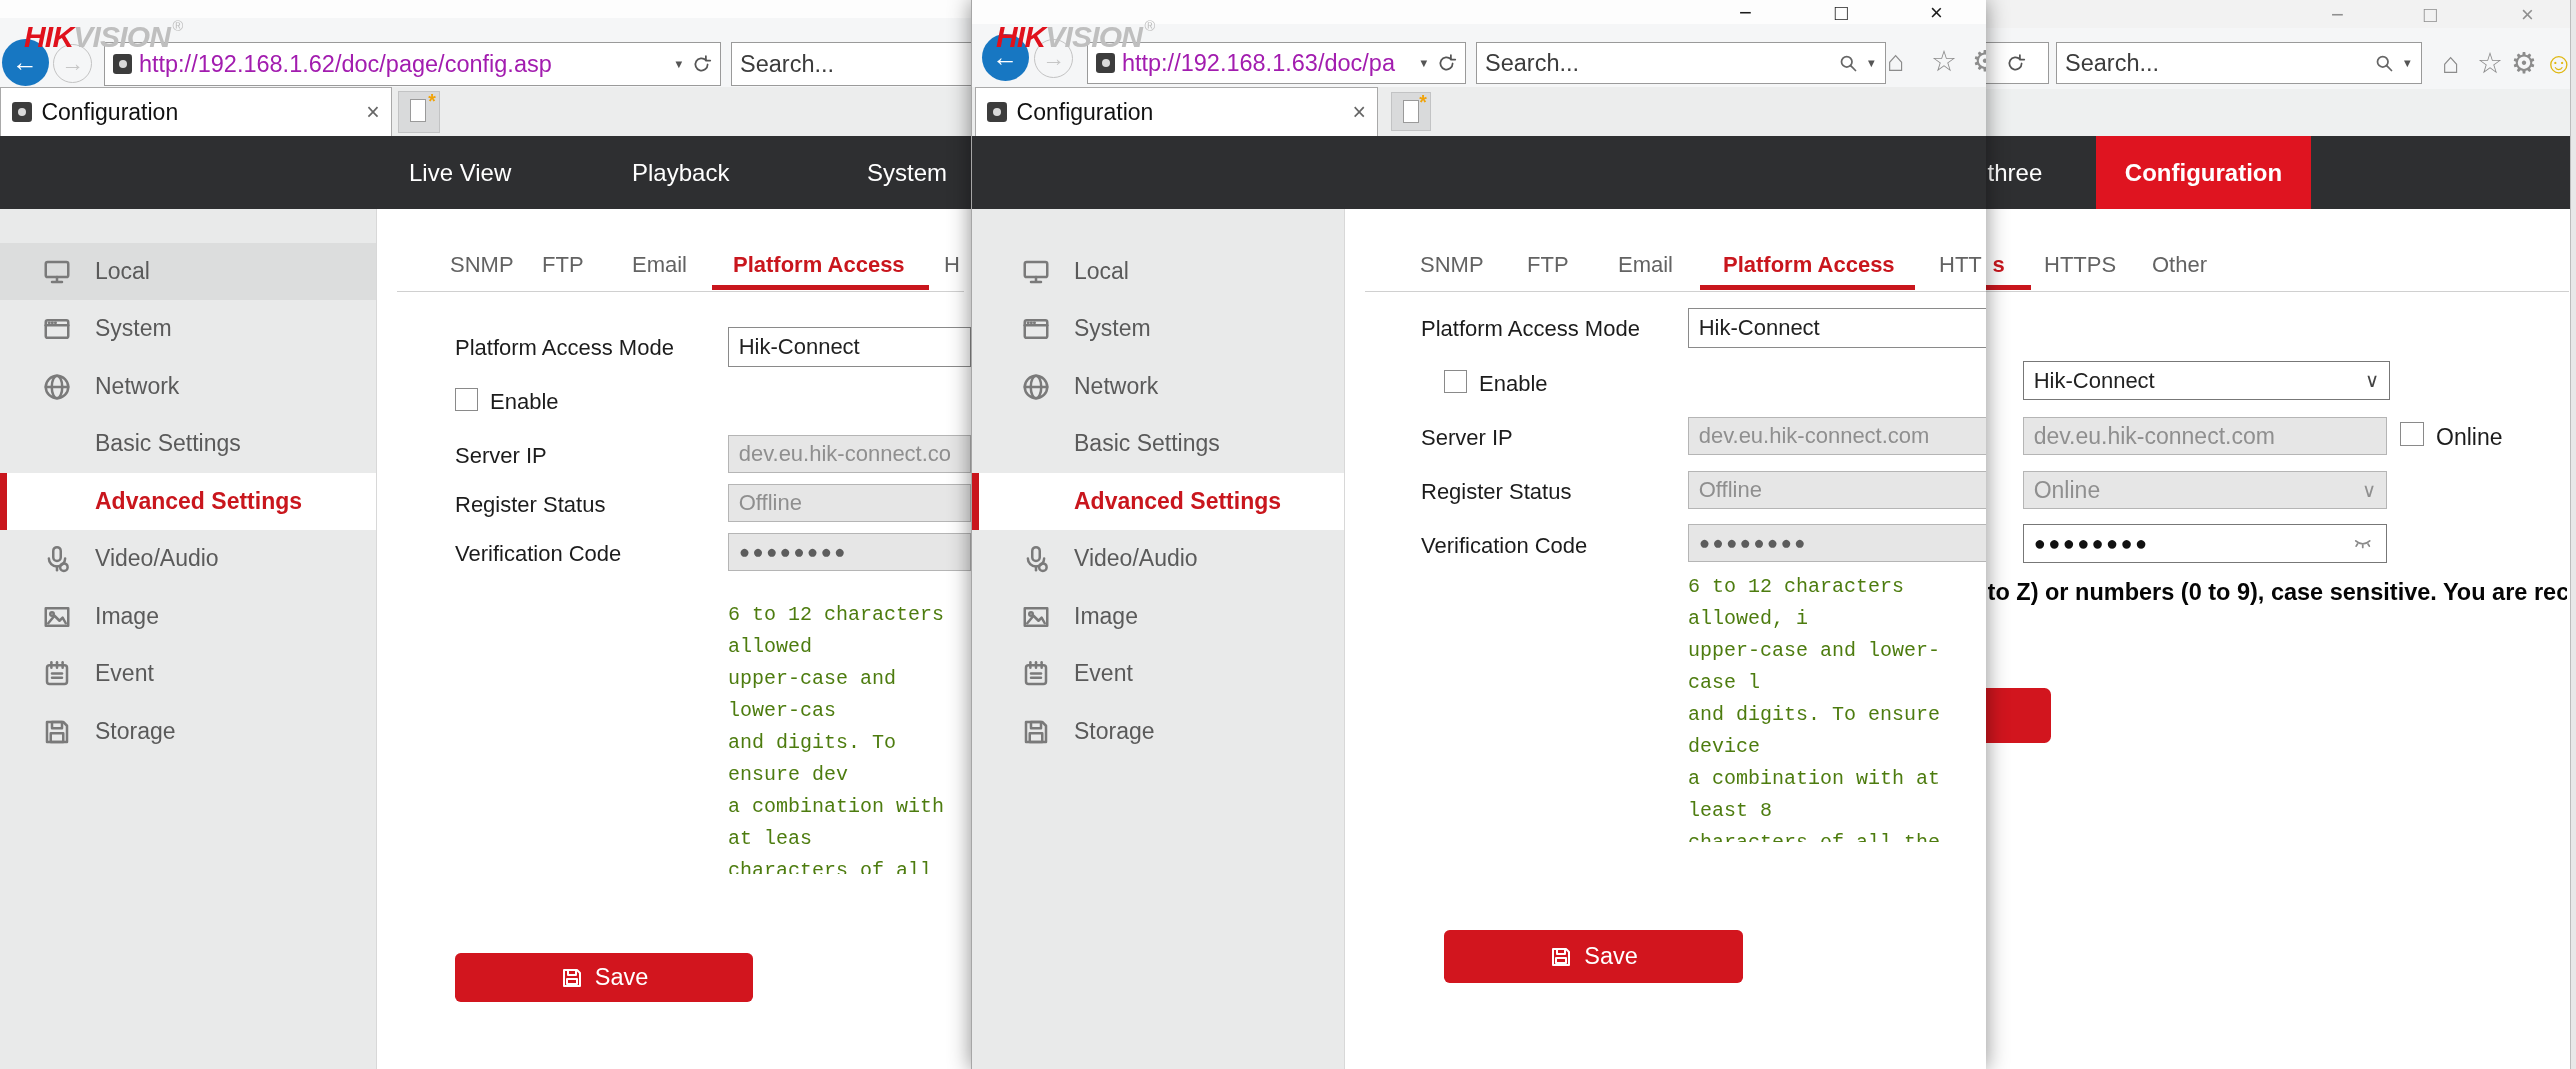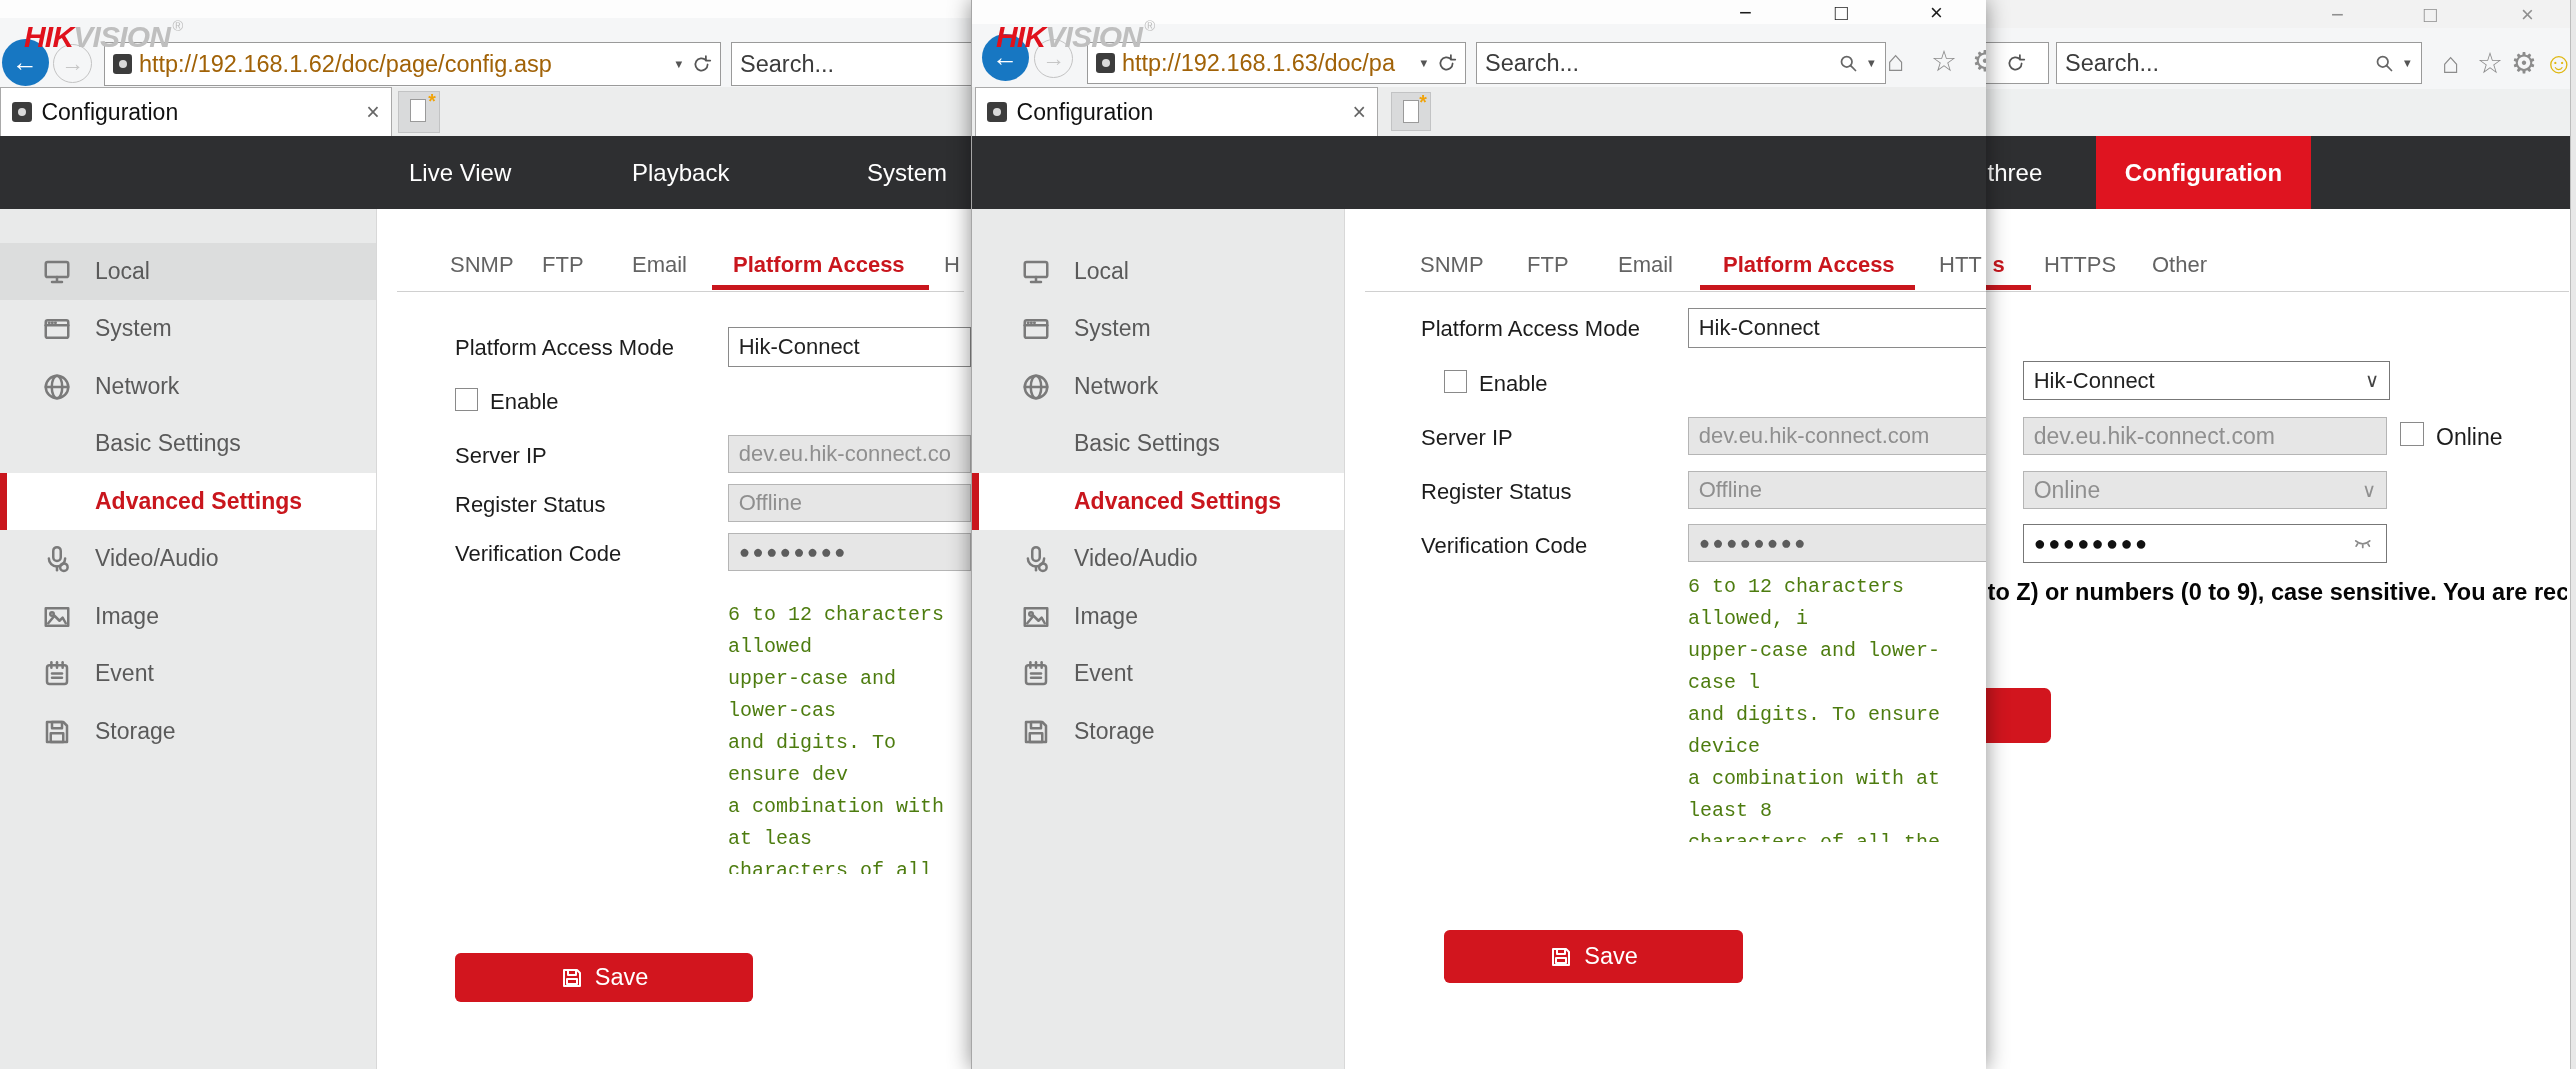--- a/index.html
+++ b/index.html
@@ -13,21 +13,21 @@
   
   .titlebar{left:0;right:0;top:0;background:#fdfdfd;}
   .toolbar{left:0;right:0;background:#f5f6f7;}
   .tabrow{left:0;right:0;background:#eceded;}
   .winctl{width:45px;text-align:center;font-size:22px;color:#1c1c1c;line-height:26px;cursor:pointer;}
   .winctl.gray{color:#8f8f8f;}
   .navcircle{border-radius:50%;text-align:center;}
   .back{background:#1777c2;color:#fff;}
   .fwd{background:transparent;border:1.6px solid #c3c3c3;color:#c6c6c6;}
   .addr,.searchbox{background:#fff;border:0.8px solid #9a9a9a;display:flex;align-items:center;box-sizing:border-box;padding:0 8px;gap:6.5px;}
-  .urltxt{font-size:23.5px;color:#a16207;white-space:nowrap;overflow:hidden;flex:1;}
+  .urltxt{font-size:23.5px;color:#a21caf;white-space:nowrap;overflow:hidden;flex:1;}
   .searchtxt{font-size:23.5px;color:#3c3c3c;white-space:nowrap;flex:1;}
   .caret{font-size:11.3px;color:#555;}
   .favicon{width:19.4px;height:19.4px;background:#3c3c3c;border-radius:3.2px;position:relative;flex:none;}
   .favicon:after{content:"";position:absolute;left:5.7px;top:5.7px;width:8px;height:8px;border-radius:50%;background:#d9d9d9;}
   .tab{background:#fff;border:0.8px solid #a9a9a9;border-bottom:none;display:flex;align-items:center;box-sizing:border-box;padding:0 11.3px;gap:9.7px;}
   .tabtitle{font-size:23px;color:#111;flex:1;white-space:nowrap;overflow:hidden;}
   .tabclose{font-size:23px;color:#666;cursor:pointer;}
   .newtab{background:#d9dadb;border:0.8px solid #c2c3c4;box-sizing:border-box;}
   .newtab .pg{position:absolute;left:10.5px;top:7.3px;width:14.6px;height:21px;background:#fff;border:1.6px solid #9a9a9a;}
   .newtab .spark{position:absolute;right:3.2px;top:-1.6px;color:#f0a30a;font-size:19.4px;font-weight:bold;}

